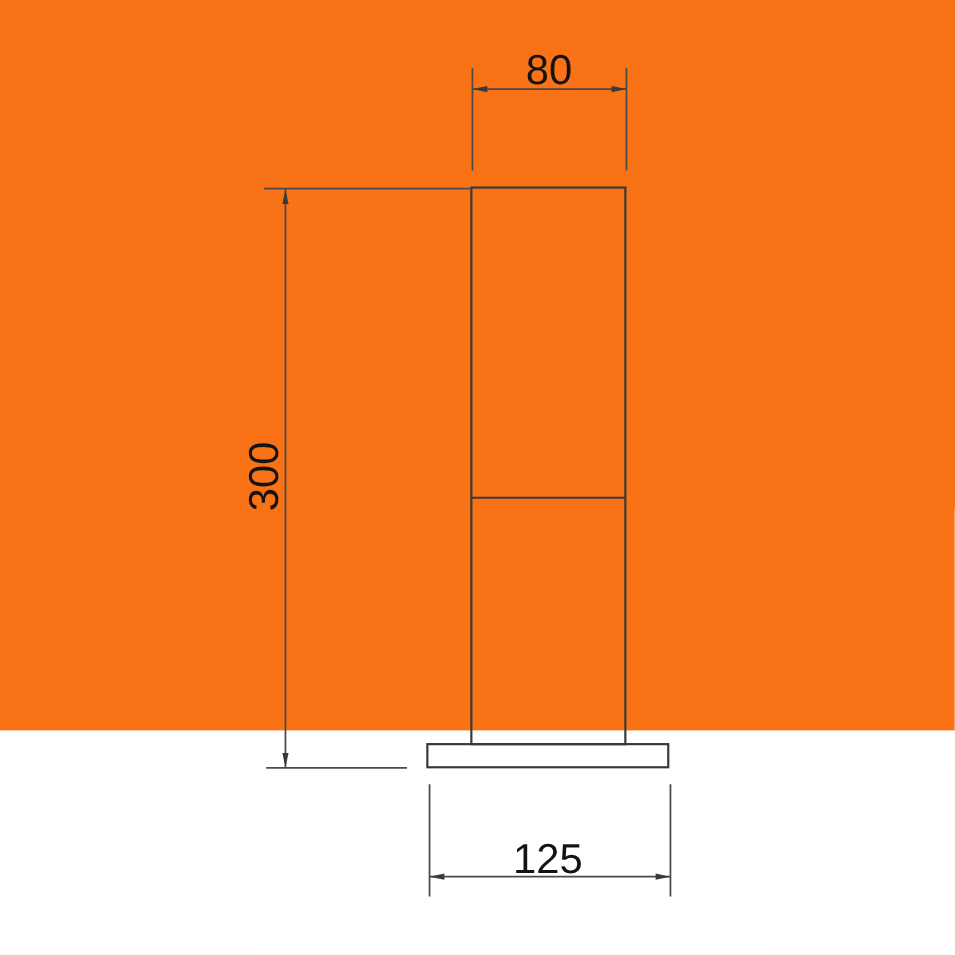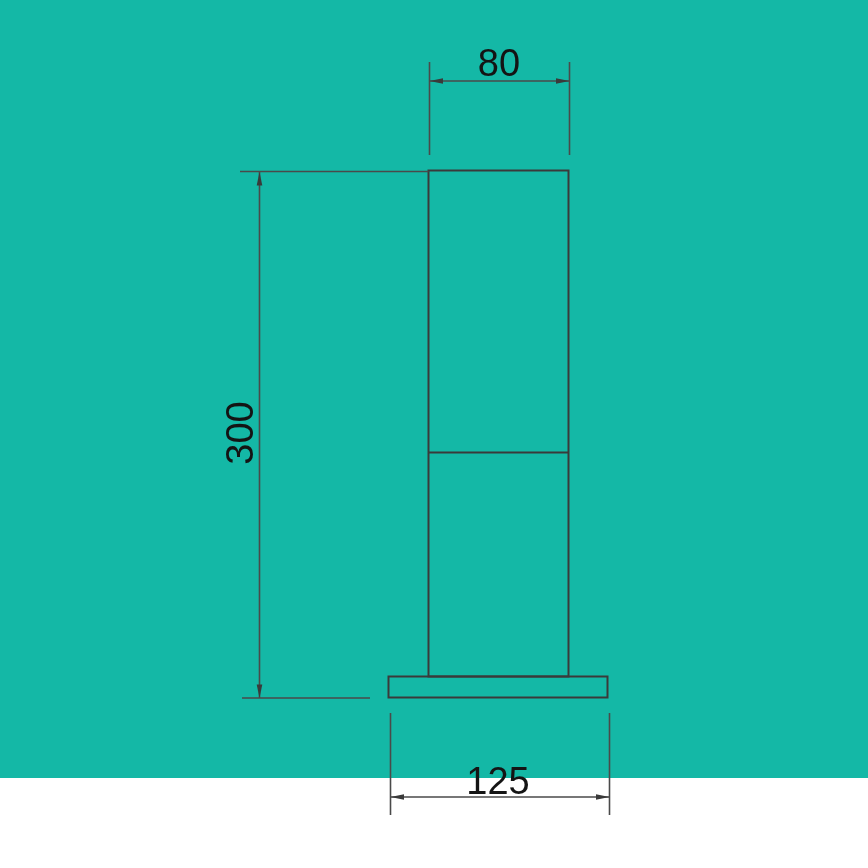--- a/index.html
+++ b/index.html
@@ -7,22 +7,22 @@
     padding: 0;
     width: 868px;
     height: 868px;
     background: #ffffff;
     font-family: "Liberation Sans", sans-serif;
     overflow: hidden;
   }
   .canvas-wrap {
     position: relative;
     width: 868px;
-    height: 778px;
-    background: #14b8a6;
+    height: 664px;
+    background: #f97316;
   }
   svg text {
     font-family: "Liberation Sans", sans-serif;
     font-size: 38px;
     fill: #141414;
   }
 </style>
 </head>
 <body>
 

